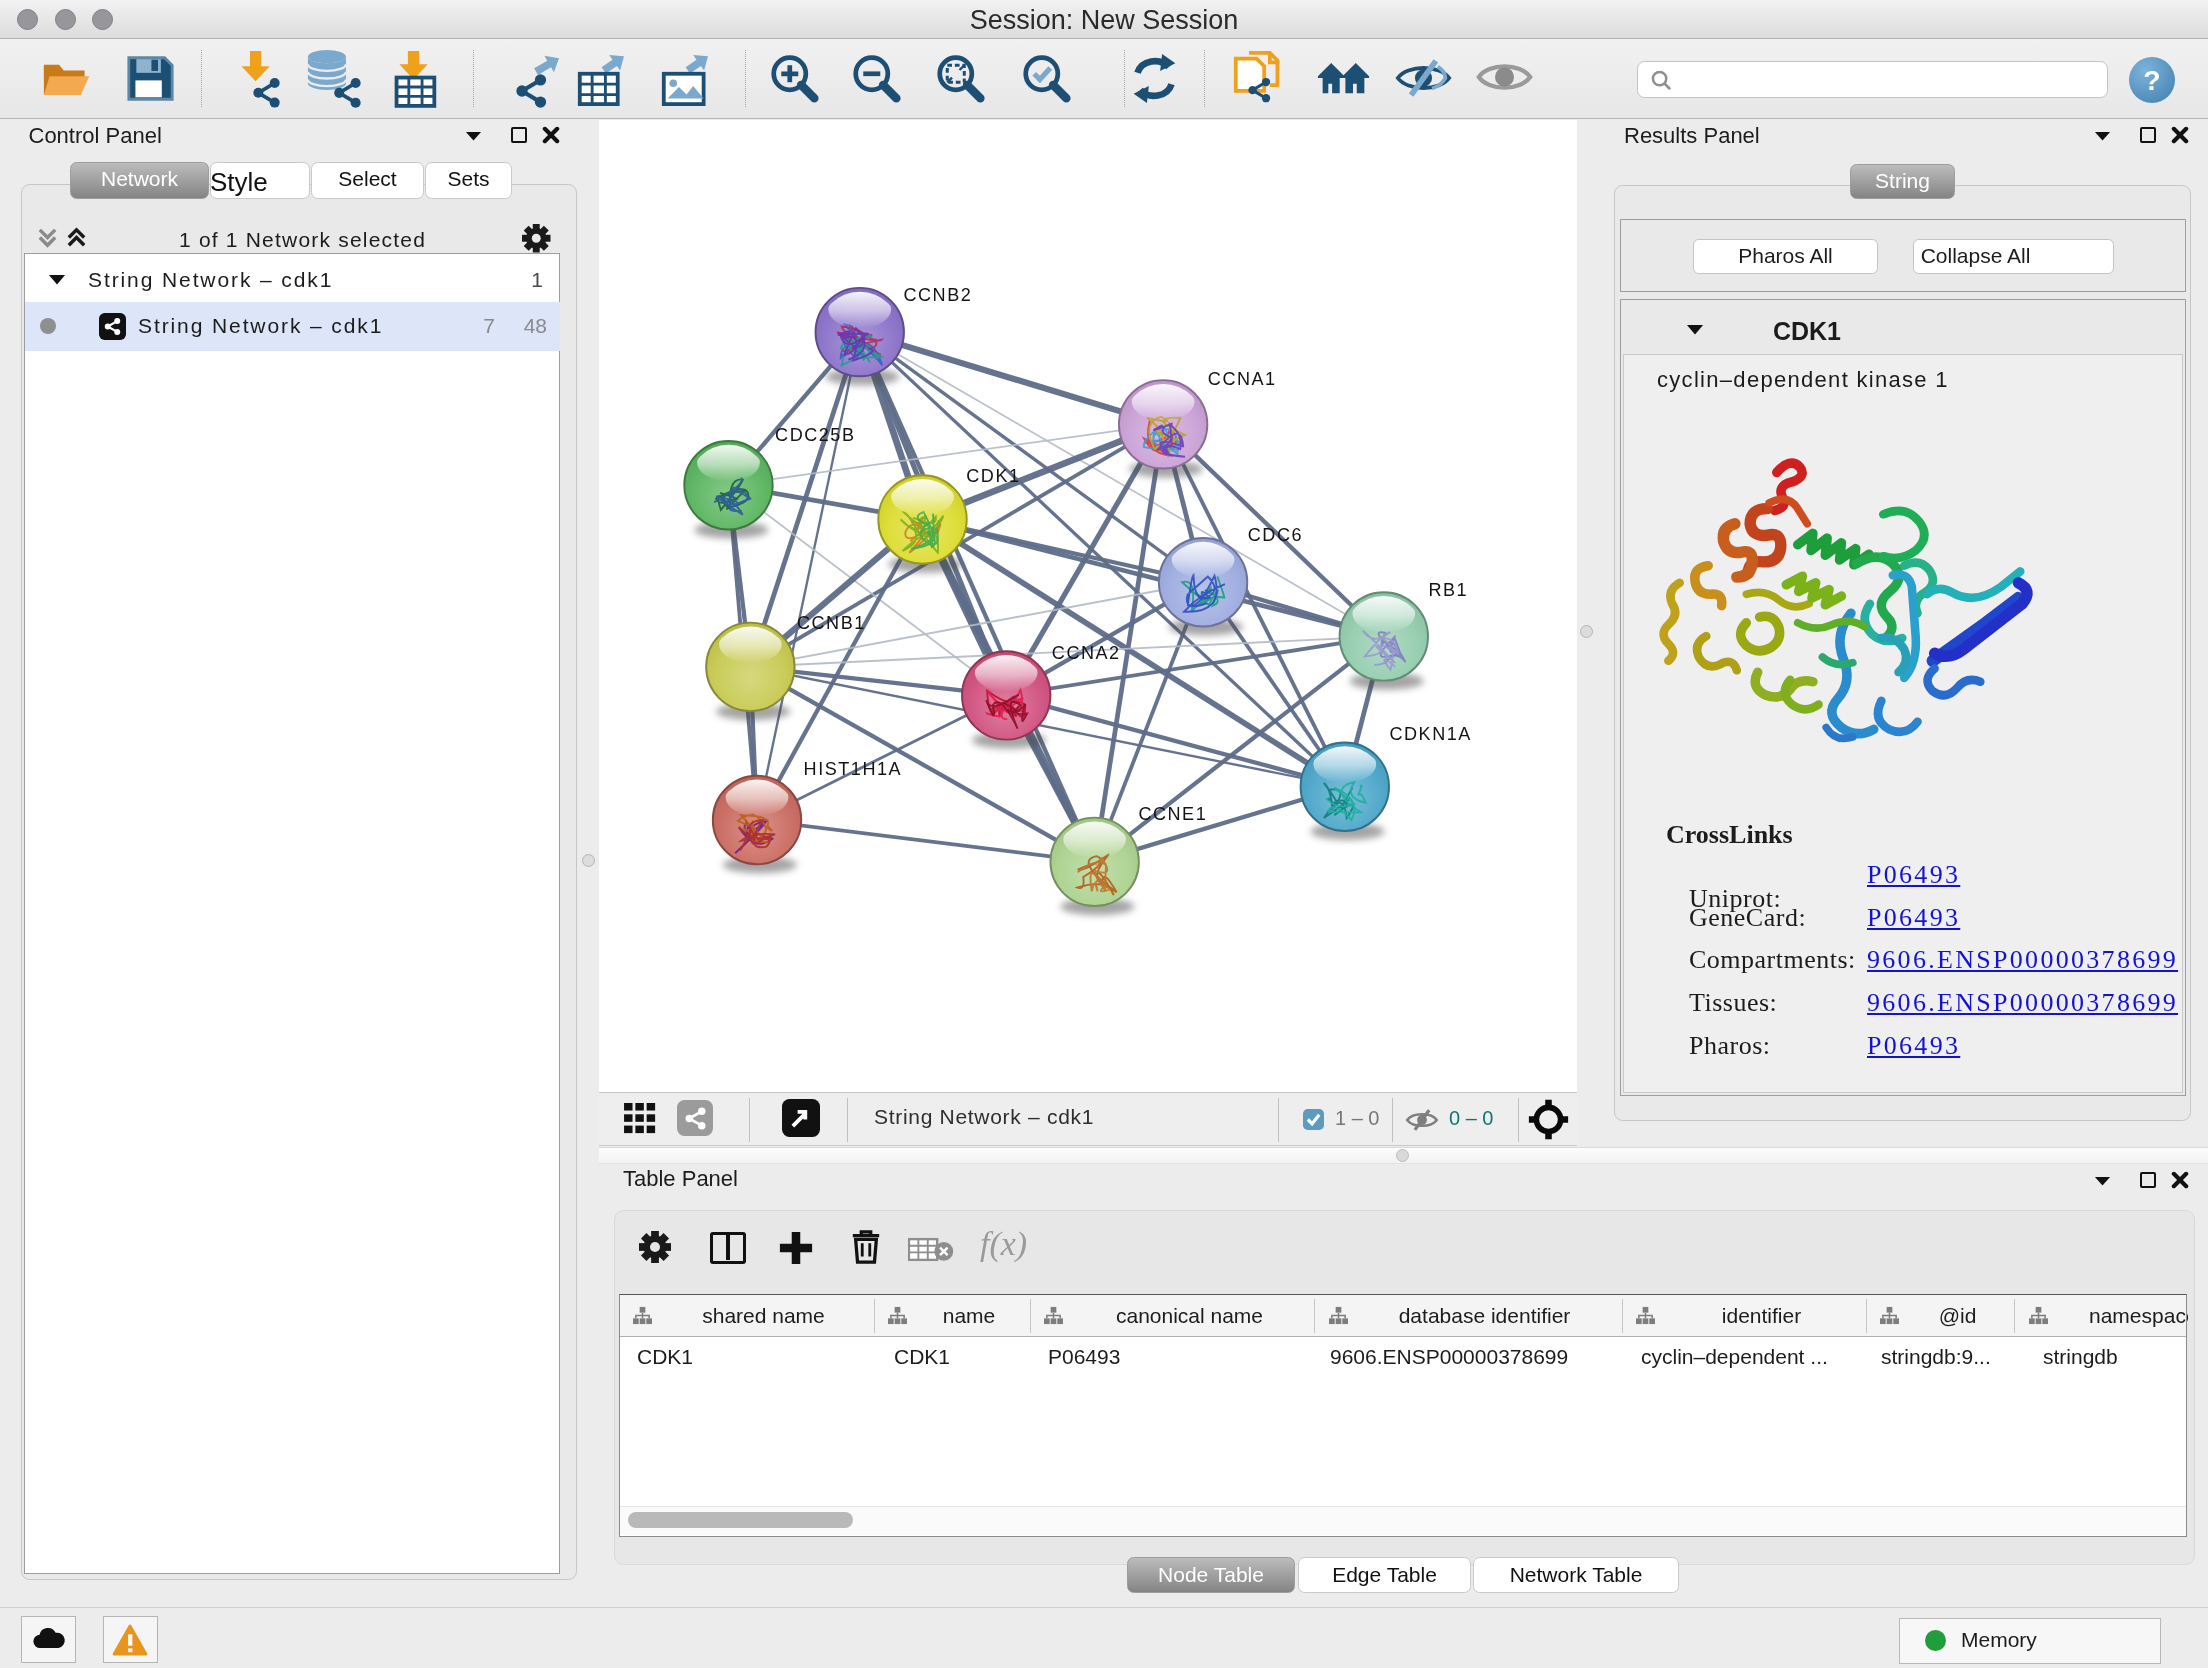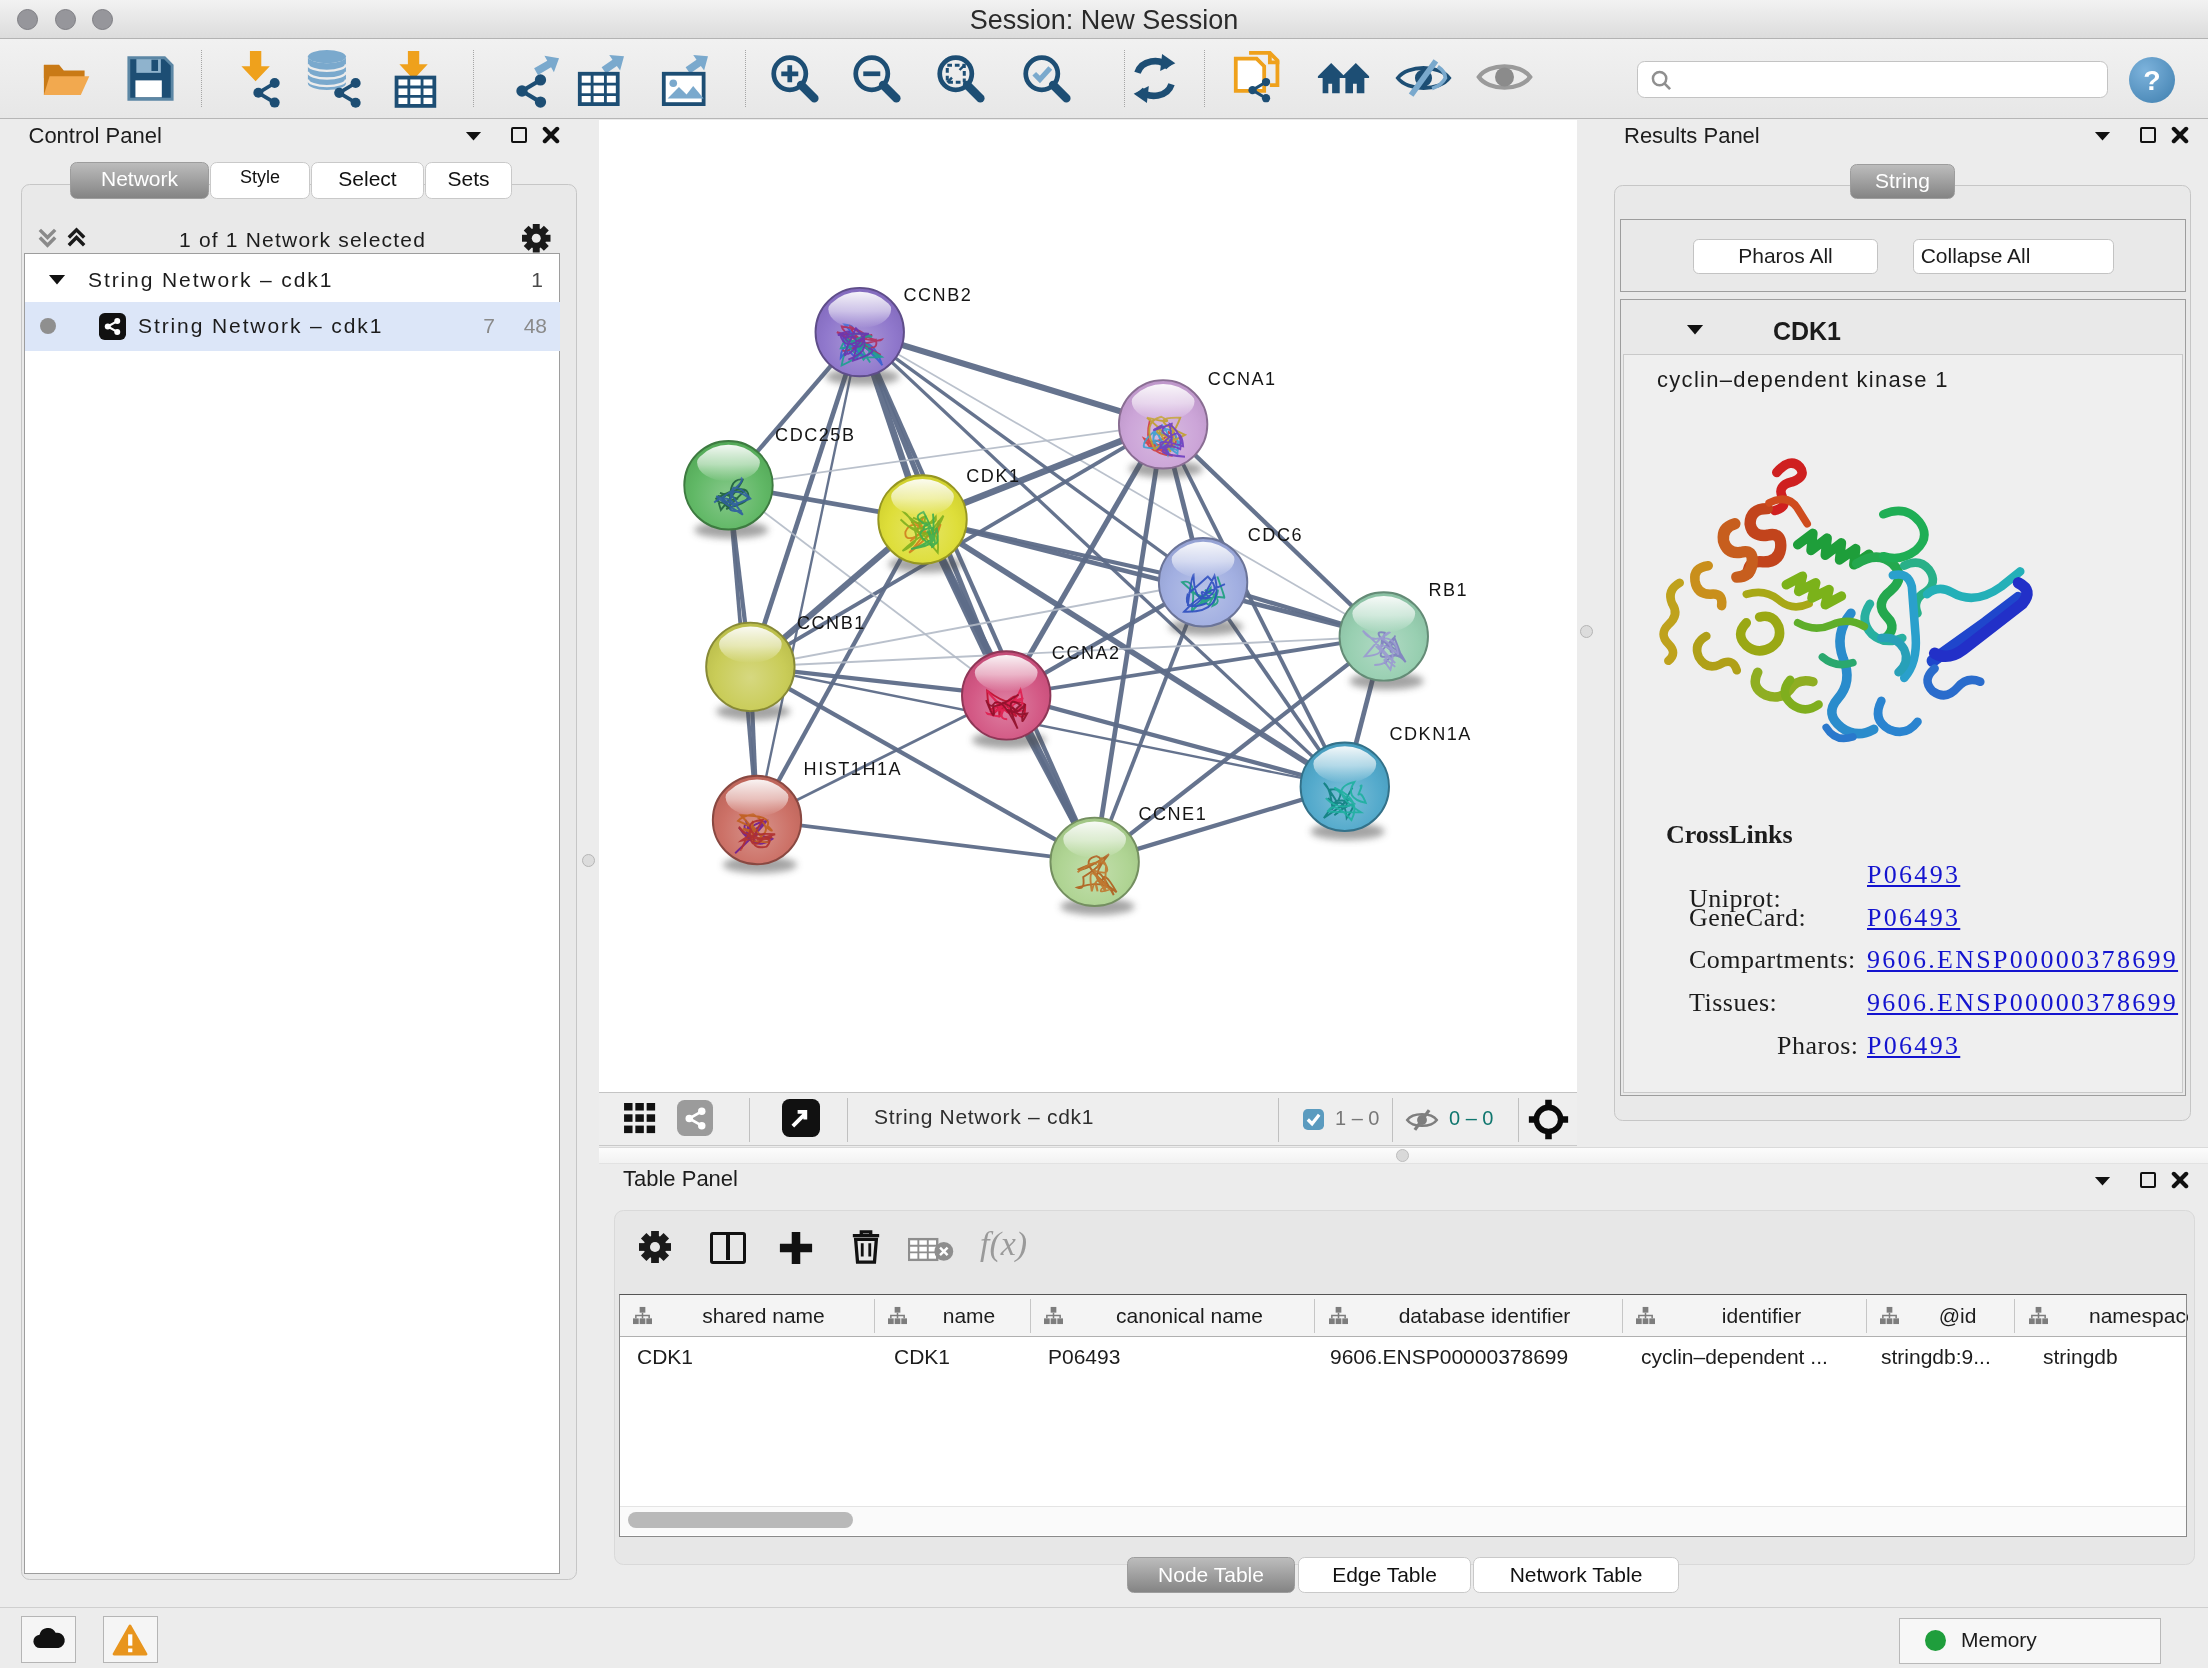--- a/index.html
+++ b/index.html
@@ -164,21 +164,21 @@
 <svg class="abs" style="left:542px;top:126px" width="18" height="18" viewBox="0 0 19 19">
       <path d="M3 3 L16 16 M16 3 L3 16" stroke="#111" stroke-width="4.4" stroke-linecap="round"></path>
     </svg>
 <div class="abs" style="left:21px;top:184px;width:556px;height:1396px;background:#e9e9e9;border:1px solid #c6c6c6;border-radius:8.6px"></div>
 
 <div class="abs" style="left:70px;top:162px;width:139px;height:37px;border-radius:6.7px;
  background:linear-gradient(#bcbcbc,#848484);border:1px solid #9d9d9d"></div>
 <div class="tx" style="left:70px;top:167px;width:139px;text-align:center;font-size:21px;color:#fff">Network</div>
 <div class="abs" style="left:210px;top:162px;width:100px;height:37px;border-radius:6.7px;
  background:#fff;border:1px solid #c9c9c9"></div>
-<div class="tx" style="left:210px;top:167px;width:100px;text-align:center;font-size:18px;color:#111">Style</div>
+<div class="tx" style="left:210px;top:167px;width:100px;text-align:left;font-size:26px;color:#111">Style</div>
 <div class="abs" style="left:311px;top:162px;width:113px;height:37px;border-radius:6.7px;
  background:#fff;border:1px solid #c9c9c9"></div>
 <div class="tx" style="left:311px;top:167px;width:113px;text-align:center;font-size:21px;color:#111">Select</div>
 <div class="abs" style="left:425px;top:162px;width:87px;height:37px;border-radius:6.7px;
  background:#fff;border:1px solid #c9c9c9"></div>
 <div class="tx" style="left:425px;top:167px;width:87px;text-align:center;font-size:21px;color:#111">Sets</div>
 
 <svg class="abs" style="left:36px;top:226px" width="23" height="25" viewBox="0 0 24 26">
       <g fill="none" stroke="#8a8a8a" stroke-width="3.6">
         <path d="M4 4 l8 8 l8 -8 M4 12 l8 8 l8 -8"></path>
@@ -594,21 +594,21 @@
 <div class="tx" style="left:1666px;top:820px;font-family:'Liberation Serif',serif;font-size:26px;font-weight:bold">CrossLinks</div>
 
 <div class="tx" style="left:1689px;top:884px;font-family:'Liberation Serif',serif;font-size:26px;letter-spacing:0.5px">Uniprot:</div>
 <div class="tx" style="left:1867px;top:860px;font-family:'Liberation Serif',serif;font-size:26px;letter-spacing:2.3px;color:#1414cf;text-decoration:underline">P06493</div>
 <div class="tx" style="left:1689px;top:903px;font-family:'Liberation Serif',serif;font-size:26px;letter-spacing:0.5px">GeneCard:</div>
 <div class="tx" style="left:1867px;top:903px;font-family:'Liberation Serif',serif;font-size:26px;letter-spacing:2.3px;color:#1414cf;text-decoration:underline">P06493</div>
 <div class="tx" style="left:1689px;top:945px;font-family:'Liberation Serif',serif;font-size:26px;letter-spacing:0.5px">Compartments:</div>
 <div class="tx" style="left:1867px;top:945px;font-family:'Liberation Serif',serif;font-size:26px;letter-spacing:2.3px;color:#1414cf;text-decoration:underline">9606.ENSP00000378699</div>
 <div class="tx" style="left:1689px;top:988px;font-family:'Liberation Serif',serif;font-size:26px;letter-spacing:0.5px">Tissues:</div>
 <div class="tx" style="left:1867px;top:988px;font-family:'Liberation Serif',serif;font-size:26px;letter-spacing:2.3px;color:#1414cf;text-decoration:underline">9606.ENSP00000378699</div>
-<div class="tx" style="left:1777px;top:1031px;font-family:'Liberation Serif',serif;font-size:26px;letter-spacing:0.5px">Pharos:</div>
+<div class="tx" style="left:1689px;top:1031px;font-family:'Liberation Serif',serif;font-size:26px;letter-spacing:0.5px">Pharos:</div>
 <div class="tx" style="left:1867px;top:1031px;font-family:'Liberation Serif',serif;font-size:26px;letter-spacing:2.3px;color:#1414cf;text-decoration:underline">P06493</div>
 
 <div class="tx" style="left:623px;top:1166px;font-size:22px">Table Panel</div>
 <svg class="abs" style="left:2094px;top:1175px" width="17" height="11.4" viewBox="0 0 18 12">
       <path d="M1 2 h16 l-8 9 z" fill="#111"></path>
     </svg>
 <div class="abs" style="left:2140px;top:1172px;width:16px;height:16px;border:2.4px solid #111;border-radius:1.9px"></div>
 <svg class="abs" style="left:2171px;top:1171px" width="18" height="18" viewBox="0 0 19 19">
       <path d="M3 3 L16 16 M16 3 L3 16" stroke="#111" stroke-width="4.4" stroke-linecap="round"></path>
     </svg>

